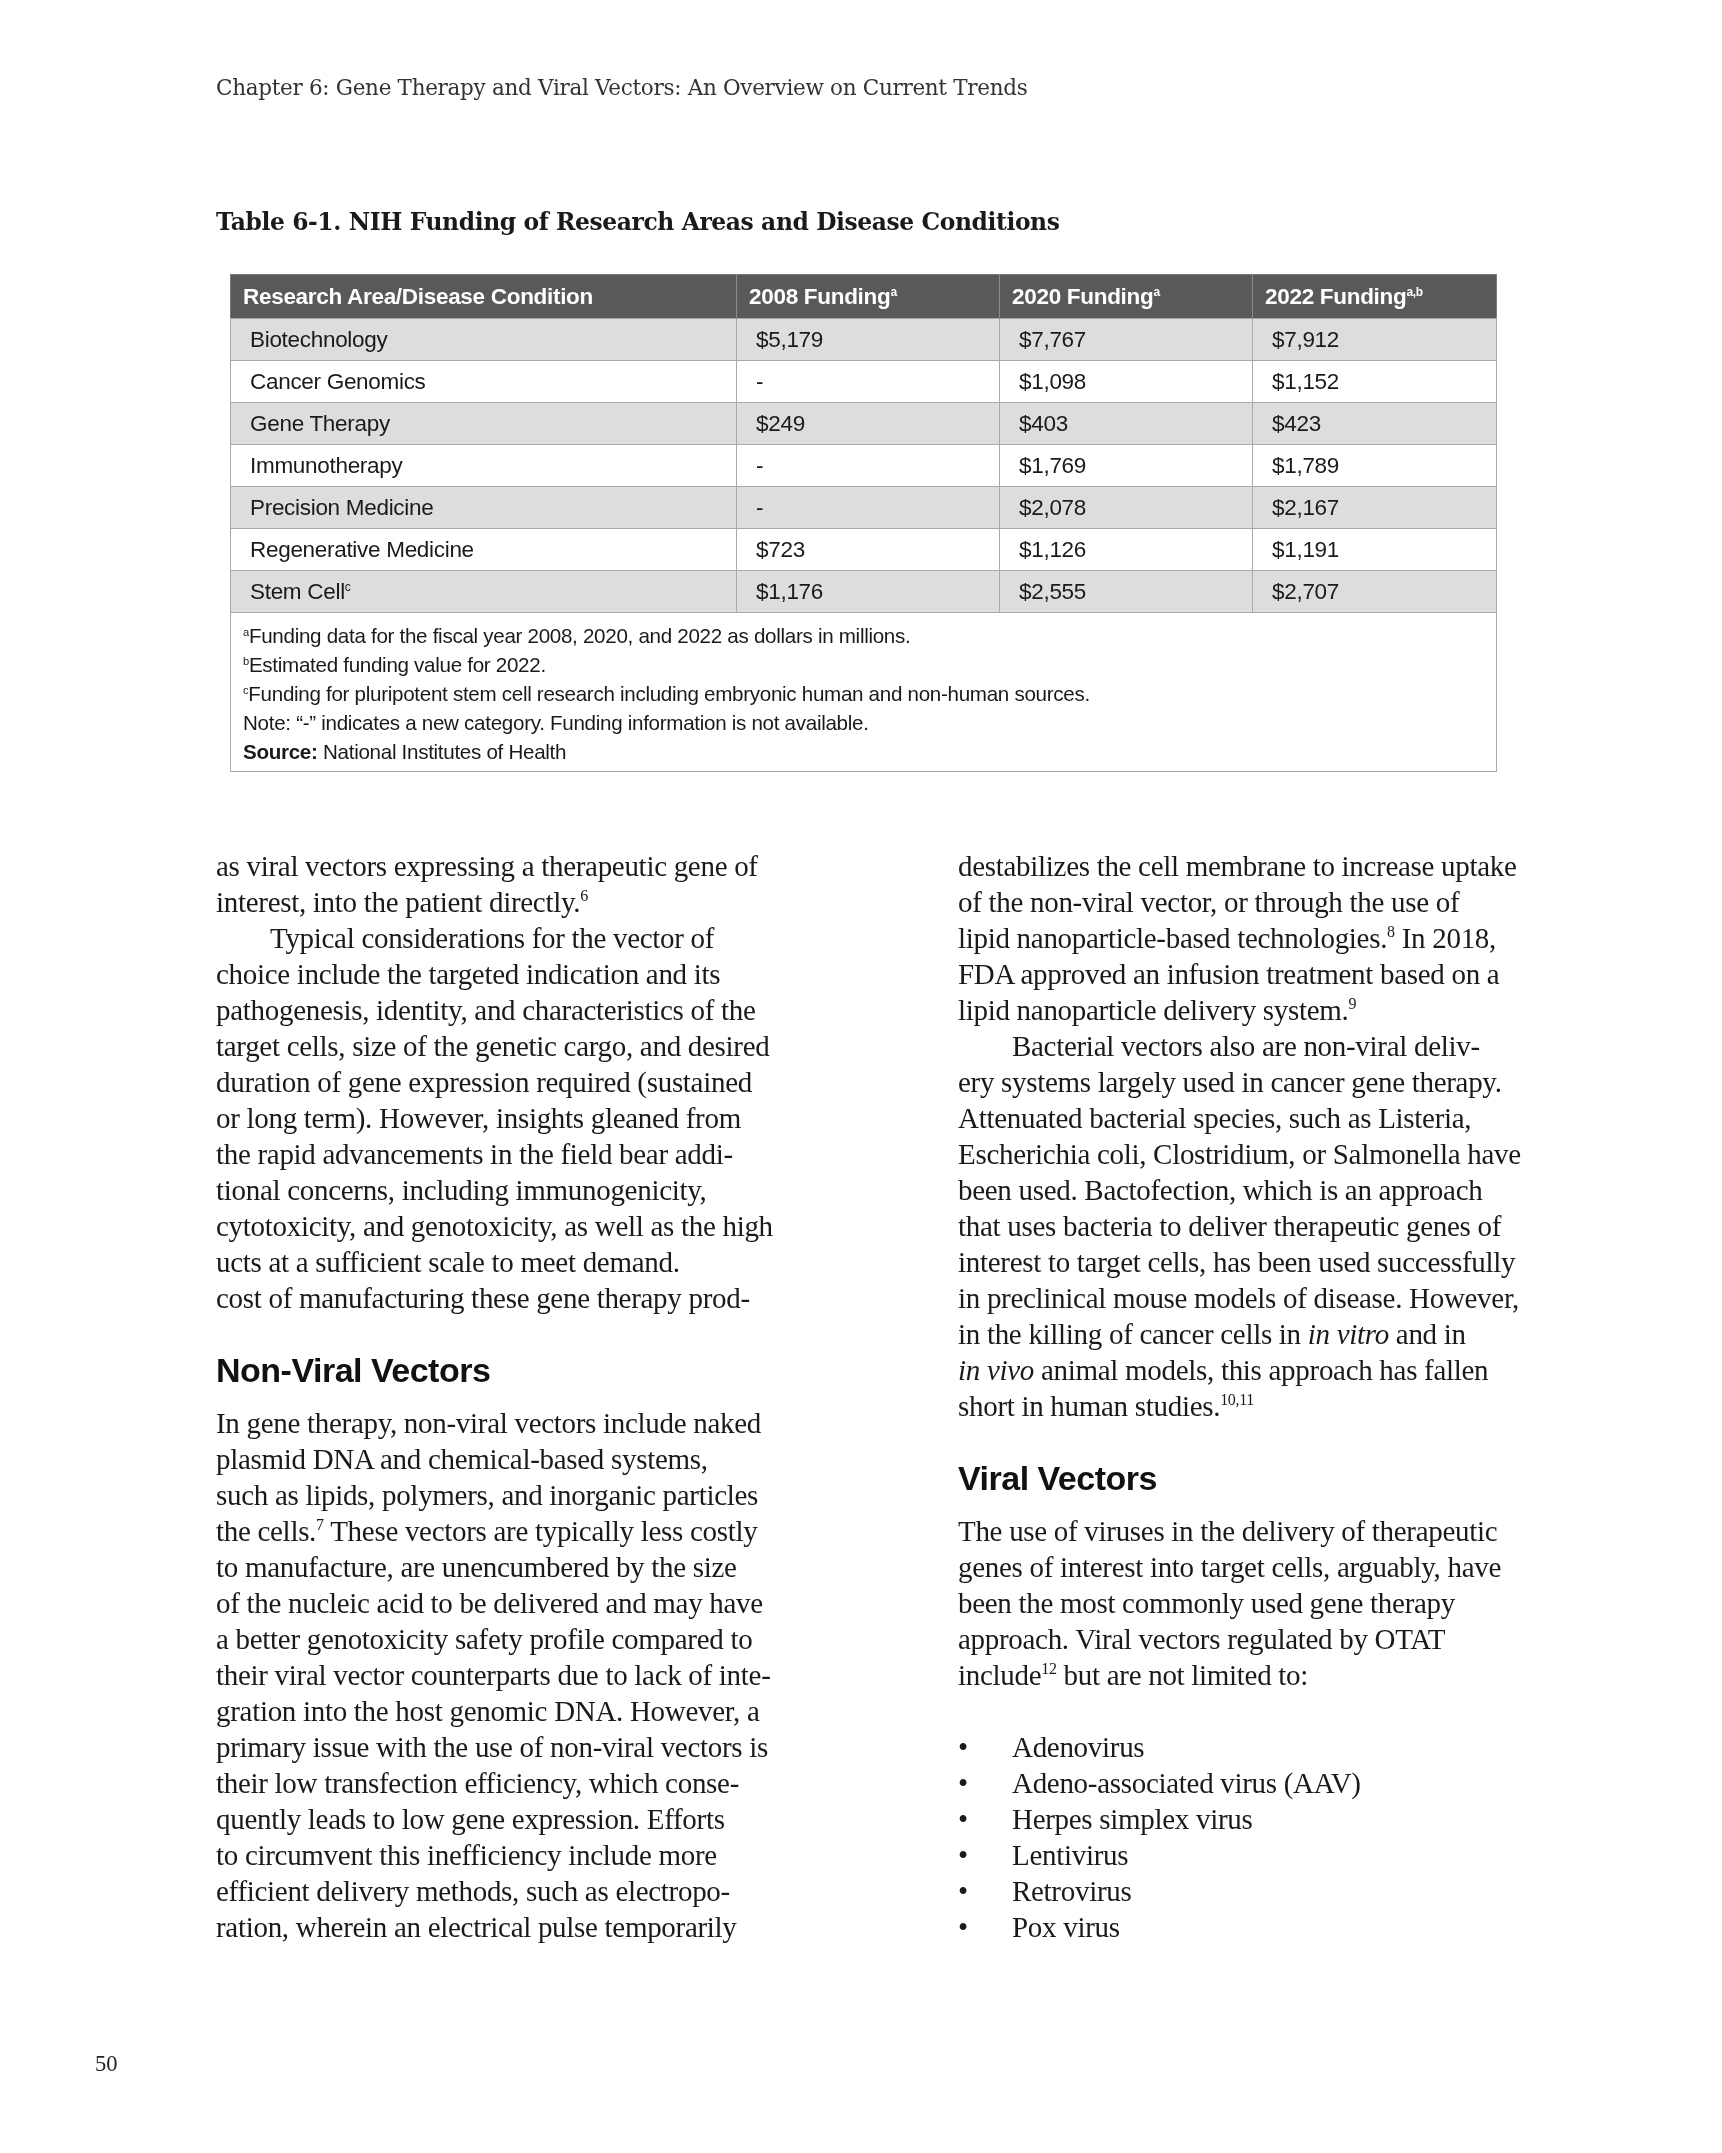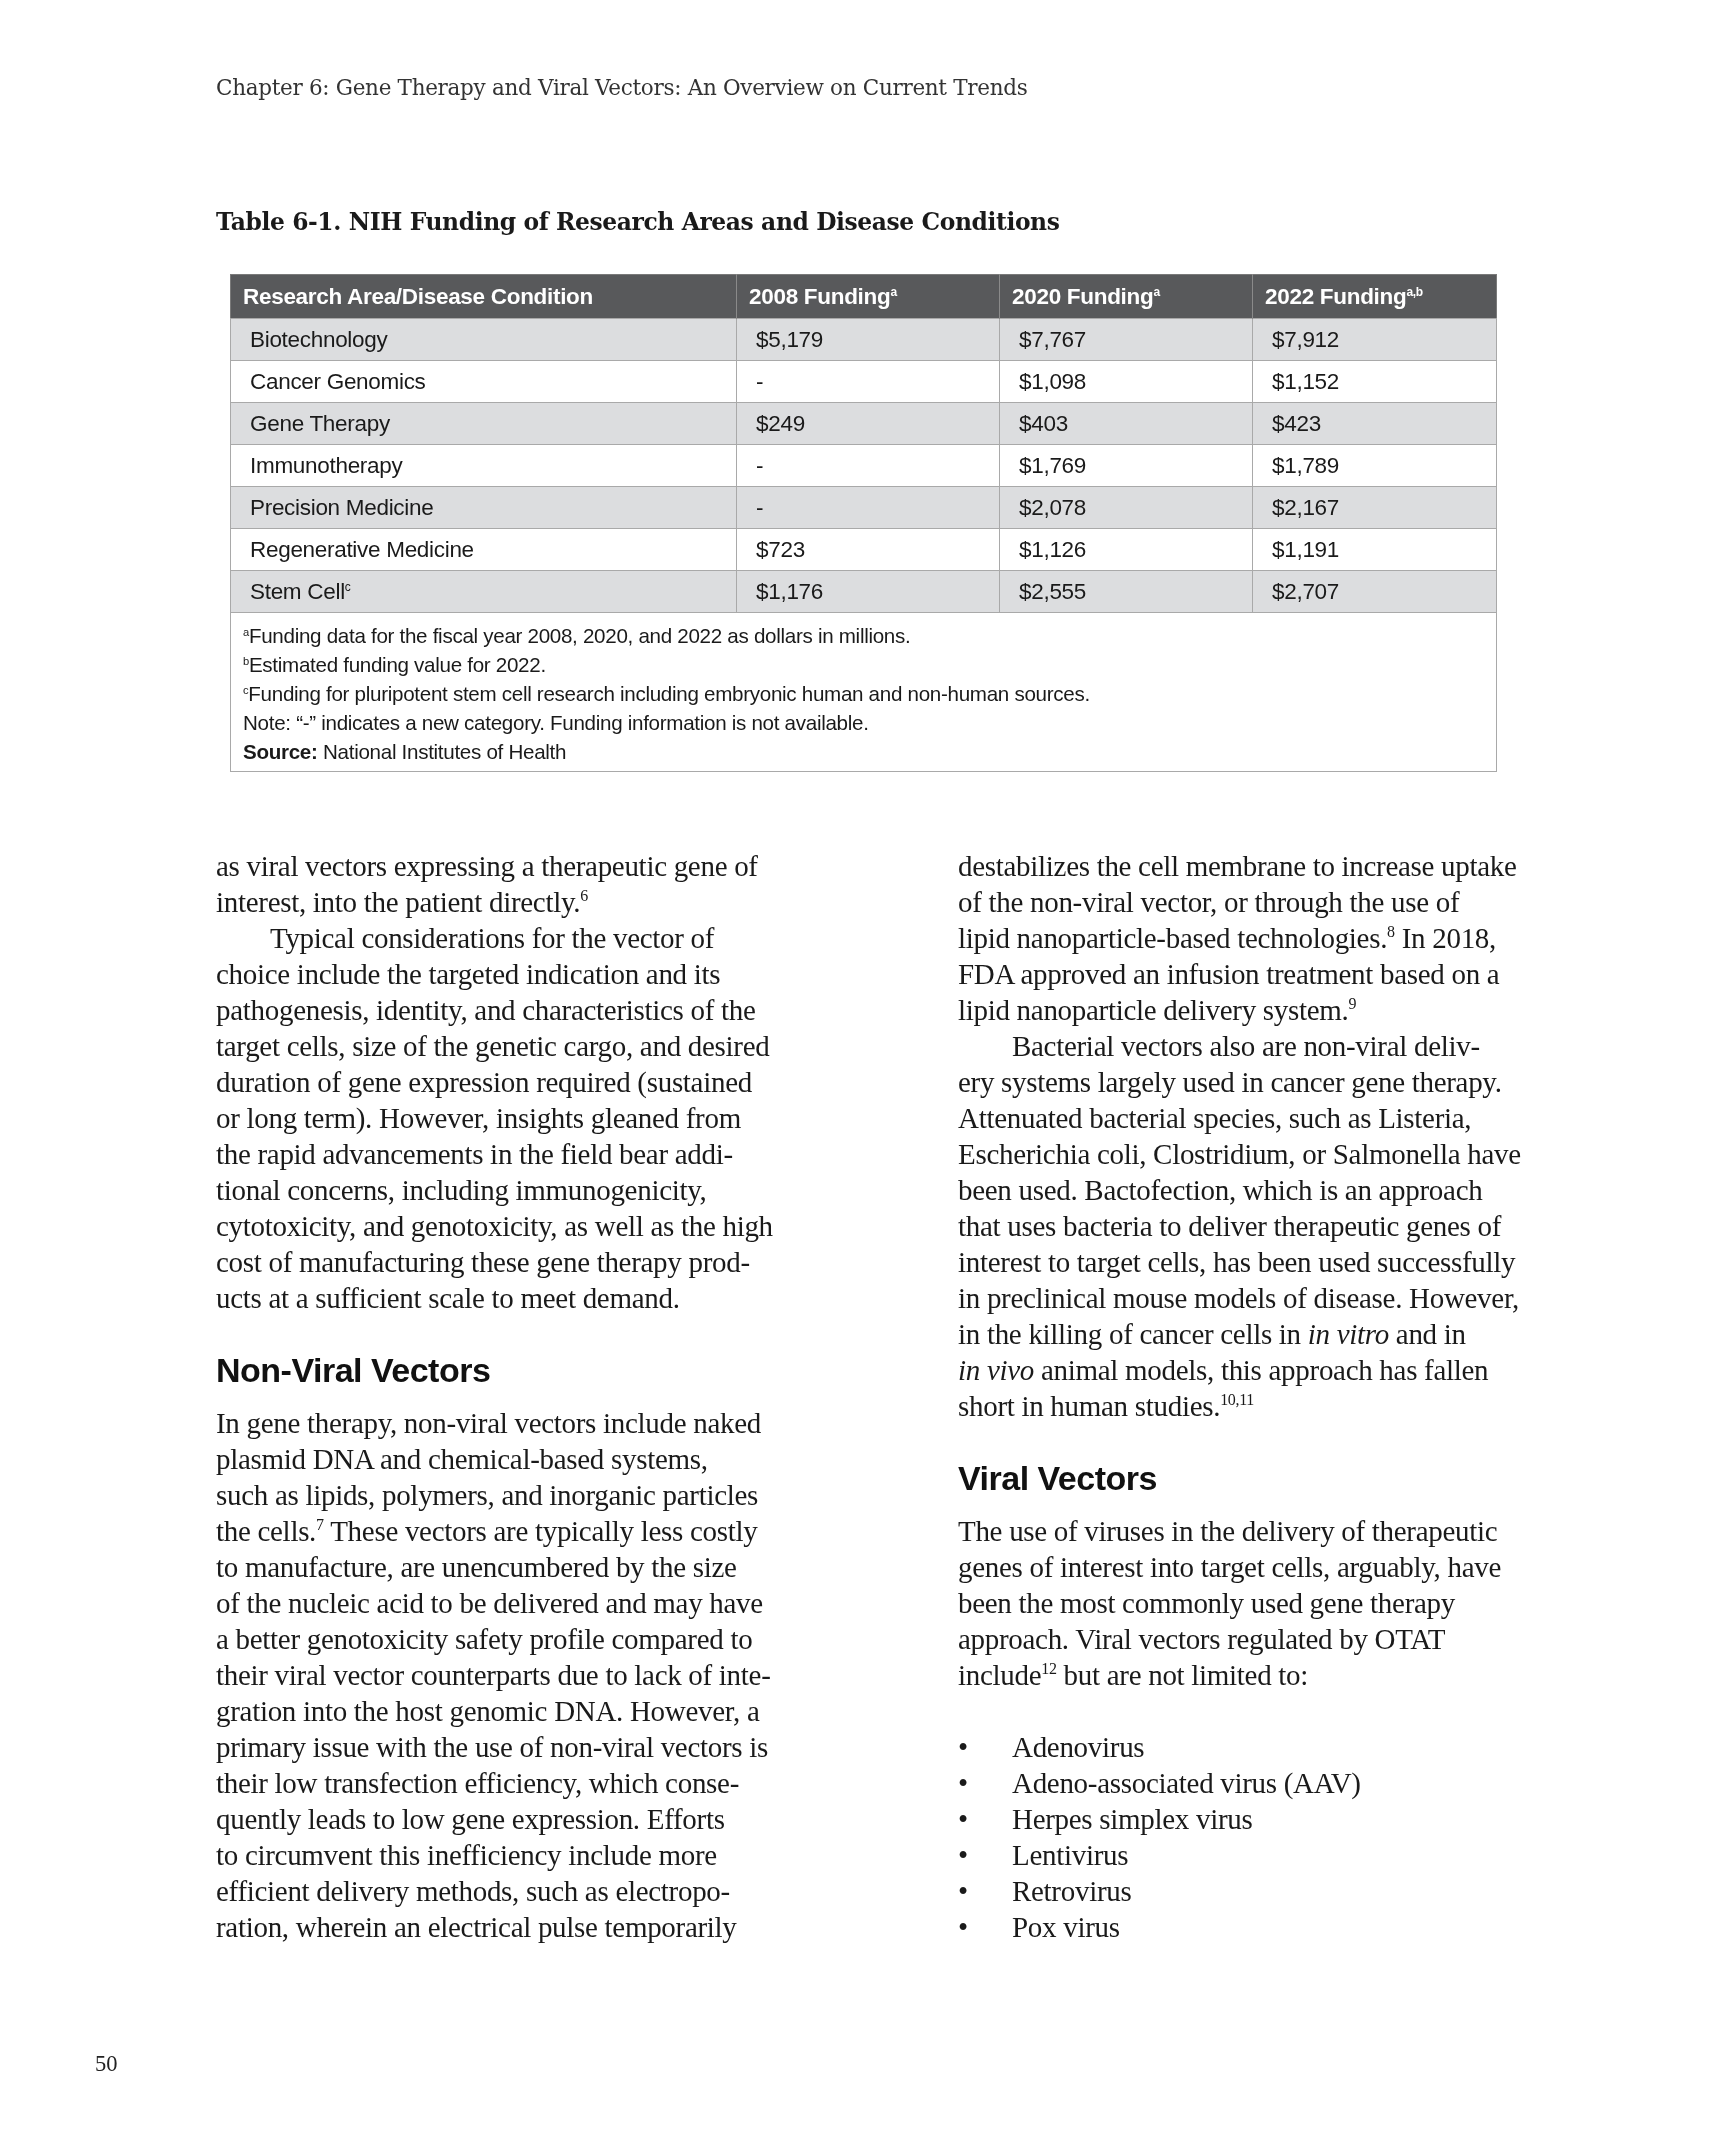--- a/index.html
+++ b/index.html
@@ -150,22 +150,22 @@
   <span class="line"><span>interest, into the patient directly.</span><sup>6</sup></span>
   <span class="line indent">Typical considerations for the vector of</span>
   <span class="line">choice include the targeted indication and its</span>
   <span class="line">pathogenesis, identity, and characteristics of the</span>
   <span class="line">target cells, size of the genetic cargo, and desired</span>
   <span class="line">duration of gene expression required (sustained</span>
   <span class="line">or long term). However, insights gleaned from</span>
   <span class="line">the rapid advancements in the field bear addi-</span>
   <span class="line">tional concerns, including immunogenicity,</span>
   <span class="line">cytotoxicity, and genotoxicity, as well as the high</span>
+  <span class="line">ucts at a sufficient scale to meet demand.</span>
   <span class="line">cost of manufacturing these gene therapy prod-</span>
-  <span class="line">ucts at a sufficient scale to meet demand.</span>
   <div class="gap-h1"></div>
   <div class="heading-block">
       <span class="section-heading">Non-Viral Vectors</span>
     </div>
   <span class="line">In gene therapy, non-viral vectors include naked</span>
   <span class="line">plasmid DNA and chemical-based systems,</span>
   <span class="line">such as lipids, polymers, and inorganic particles</span>
   <span class="line"><span>the cells.</span><sup>7</sup><span> These vectors are typically less costly</span></span>
   <span class="line">to manufacture, are unencumbered by the size</span>
   <span class="line">of the nucleic acid to be delivered and may have</span>

